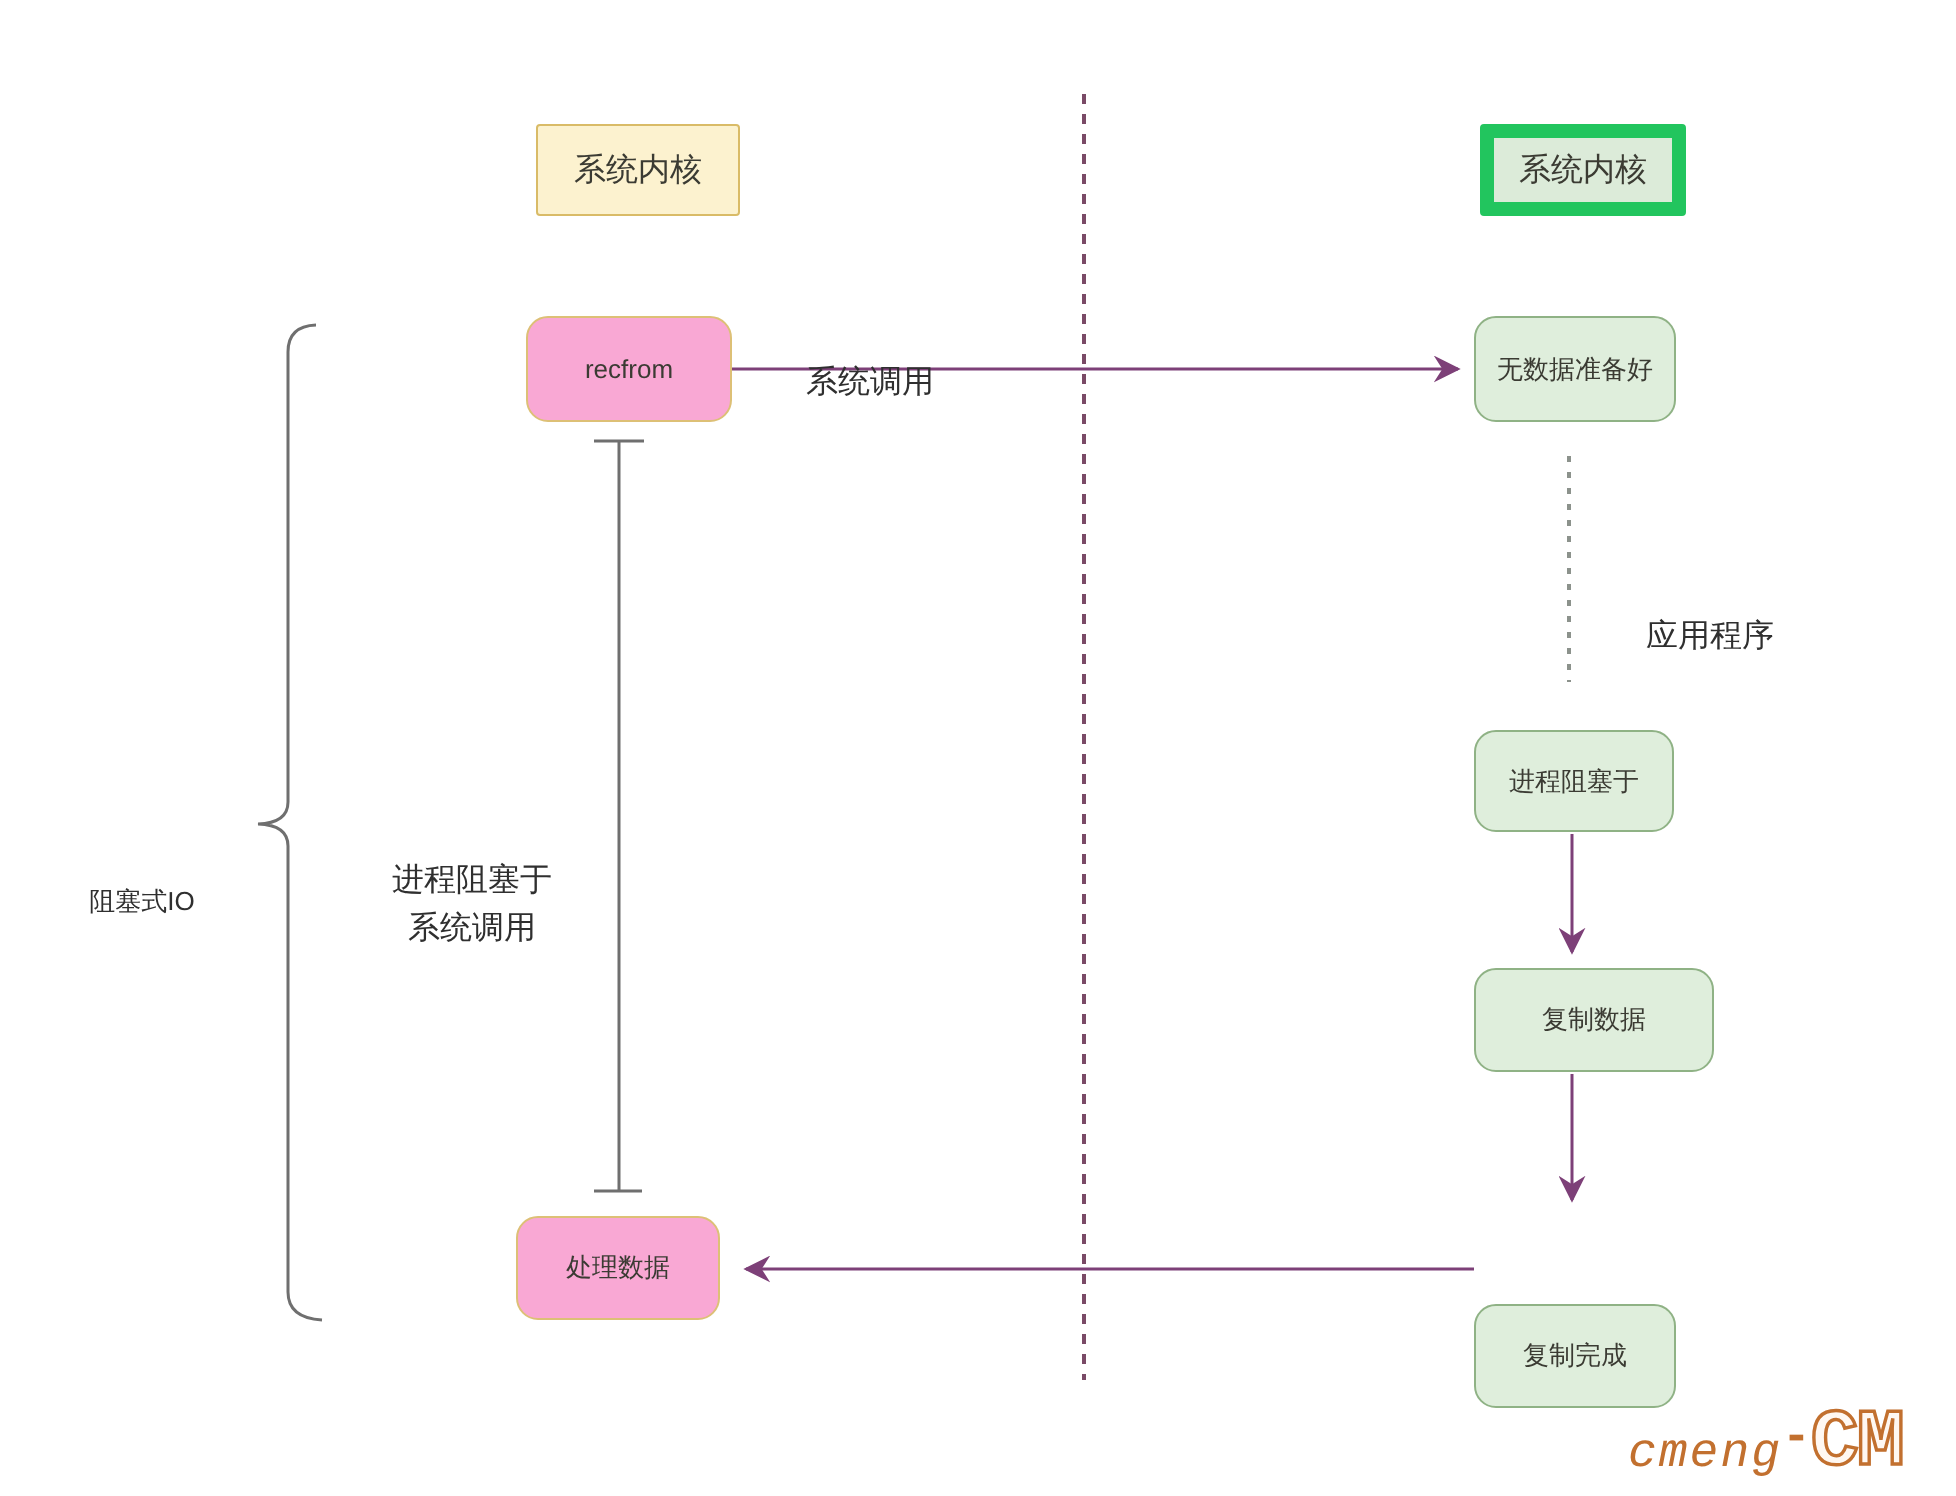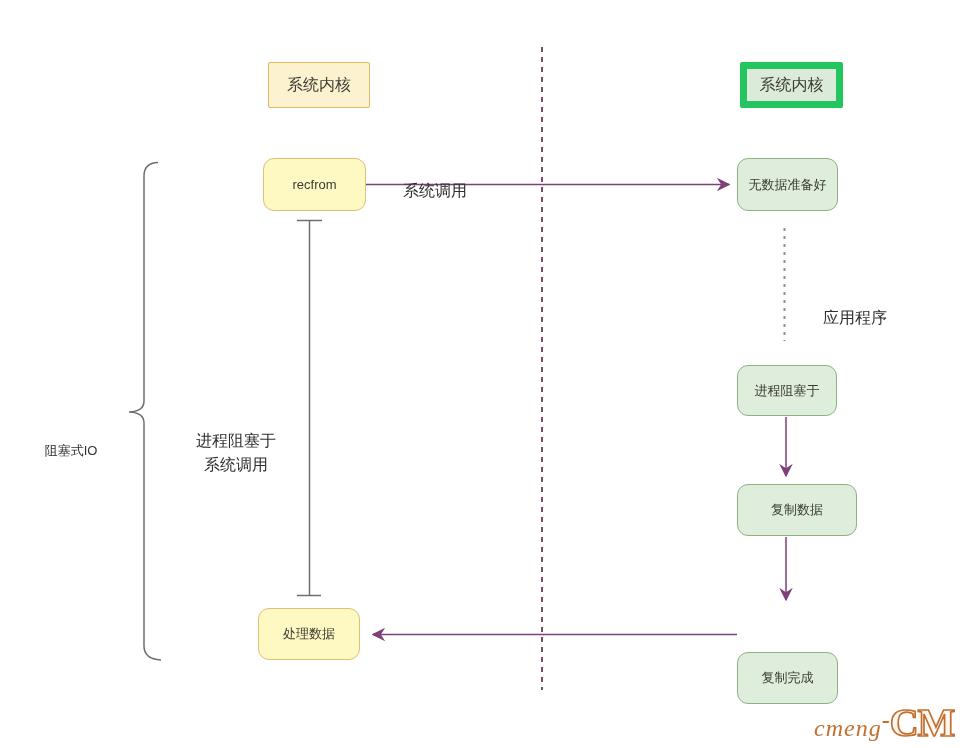--- a/index.html
+++ b/index.html
@@ -19,21 +19,21 @@
     color:#3b3b33;
     text-align:center;
   }
   .hdr{font-size:16px;border-radius:2px;}
   .hdr-app{left:268px;top:62px;width:102px;height:46px;
     background:#fcf2cf;border:1px solid #d9bb67;}
   .hdr-kernel{left:740px;top:62px;width:103px;height:46px;
     background:#dcebd9;border:7px solid #22c55e;}
 
   .node{font-size:13px;border-radius:11px;}
-  .node-yellow{background:#fef9c3;border:1.5px solid #ddc076;}
+  .node-yellow{background:#f9a8d4;border:1.5px solid #ddc076;}
   .node-green{background:#dfeedc;border:1.5px solid #8fb285;}
 
   .n-recfrom{left:263px;top:158px;width:103px;height:53px;}
   .n-nodata{left:737px;top:158px;width:101px;height:53px;}
   .n-dataready{left:737px;top:365px;width:100px;height:51px;}
   .n-copydata{left:737px;top:484px;width:120px;height:52px;}
   .n-copydone{left:737px;top:608px;width:101px;height:52px;margin-top:44px;}
   .n-process{left:258px;top:608px;width:102px;height:52px;}
 
   .flabel{
@@ -42,21 +42,21 @@
     margin-top:45px;
   }
   .l-syscall{left:378px;top:136px;width:114px;}
   .l-wait{left:808px;top:263px;width:94px;}
   .l-block{left:181px;top:384px;width:110px;line-height:1.5;white-space:normal;}
   .l-bracket{left:22px;top:397px;width:98px;font-size:13px;}
 
   .watermark{
     position:absolute;left:814px;top:694px;width:160px;height:50px;
     display:flex;align-items:flex-end;justify-content:flex-start;
-    color:#c2702f;font-family:Liberation Serif, serif;
+    color:#c2702f;font-family:Liberation Mono, monospace;
     line-height:1;user-select:none;
   }
   .wm-script{font-size:24px;font-style:italic;letter-spacing:1px;padding-bottom:4px;}
   .wm-dash{font-size:24px;font-weight:bold;padding-bottom:12px;}
   .wm-caps{
     font-size:40px;font-weight:bold;letter-spacing:-1px;
     color:#fff8f2;
     -webkit-text-stroke:1.7px #c2702f;
     padding-bottom:1px;
   }

